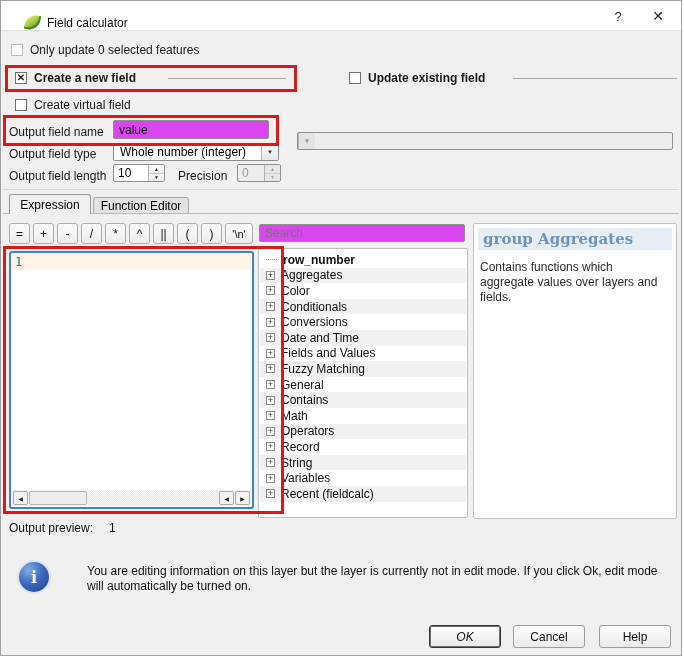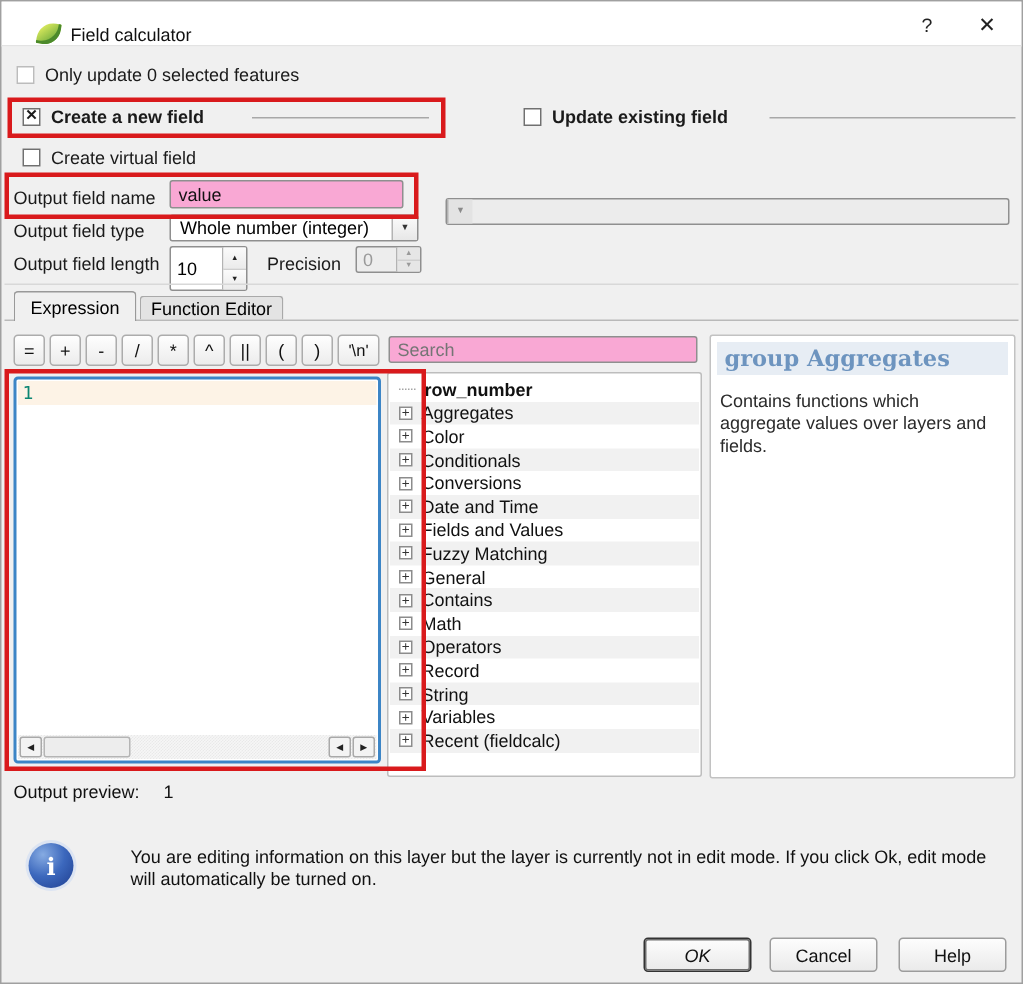--- a/index.html
+++ b/index.html
@@ -20,21 +20,21 @@
   .bold{font-weight:bold;}
 
   
   .cbrow{position:absolute;display:flex;align-items:center;font-size:12px;color:#1a1a1a;}
   .cb{width:12px;height:12px;border:1px solid #707070;background:#fff;margin-right:7px;display:inline-flex;align-items:center;justify-content:center;flex-shrink:0;}
   .cb-dis{border-color:#bcbcbc;}
   .cb .mark{font-size:10px;font-weight:bold;color:#1a1a1a;line-height:1;margin-top:-1px;}
   .gline{position:absolute;height:1px;background:#a8a8a8;}
 
   
-  .txtin{position:absolute;border:1px solid #8f8f8f;border-radius:2px;background:#f9a8d4;font-size:12px;padding:0 5px;color:#111;outline:none;}
+  .txtin{position:absolute;border:1px solid #8f8f8f;border-radius:2px;background:#d946ef;font-size:12px;padding:0 5px;color:#111;outline:none;}
   .combo{position:absolute;border:1px solid #8f8f8f;border-radius:2px;background:#fff;display:flex;align-items:stretch;}
   .combo .ctext{flex:1;font-size:12px;padding:1px 6px;display:flex;align-items:center;white-space:nowrap;overflow:hidden;}
   .combo .arrow{width:17px;border-left:1px solid #b3b3b3;background:linear-gradient(#fbfbfb,#e7e7e7);display:flex;align-items:center;justify-content:center;font-size:6px;color:#333;}
   .combo-dis{background:#ececec;}
   .combo-dis .ctext{color:#8f8f8f;}
   .combo-dis .arrow{background:#e3e3e3;color:#8a8a8a;}
   .spin{position:absolute;border:1px solid #8f8f8f;border-radius:2px;background:#fff;display:flex;align-items:stretch;}
   .spin .val{flex:1;font-size:12px;padding:1px 4px;display:flex;align-items:center;}
   .spin .arrows{width:16px;border-left:1px solid #b3b3b3;display:flex;flex-direction:column;}
   .spin .arrows span{flex:1;display:flex;align-items:center;justify-content:center;font-size:5px;color:#222;background:linear-gradient(#fbfbfb,#ebebeb);}
@@ -135,21 +135,21 @@
   <div class="lbl" style="left:8px;top:124px;">Output field name</div>
   <input class="txtin" style="left: 112px; top: 119px; width: 156px; height: 19px;" value="value">
 
   <div class="lbl" style="left:8px;top:146px;">Output field type</div>
   <div class="combo" style="left:112px;top:142px;width:166px;height:18px;">
     <span class="ctext">Whole number (integer)</span>
     <span class="arrow">▼</span>
   </div>
 
   <div class="lbl" style="left:8px;top:168px;">Output field length</div>
-  <div class="spin" style="left:112px;top:163px;width:52px;height:30px;">
+  <div class="spin" style="left:112px;top:163px;width:52px;height:18px;">
     <span class="val">10</span>
     <span class="arrows">
       <span>▲</span>
       <span>▼</span>
     </span>
   </div>
   <div class="lbl" style="left:177px;top:168px;">Precision</div>
   <div class="spin spin-dis" style="left:236px;top:163px;width:44px;height:18px;">
     <span class="val">0</span>
     <span class="arrows">

